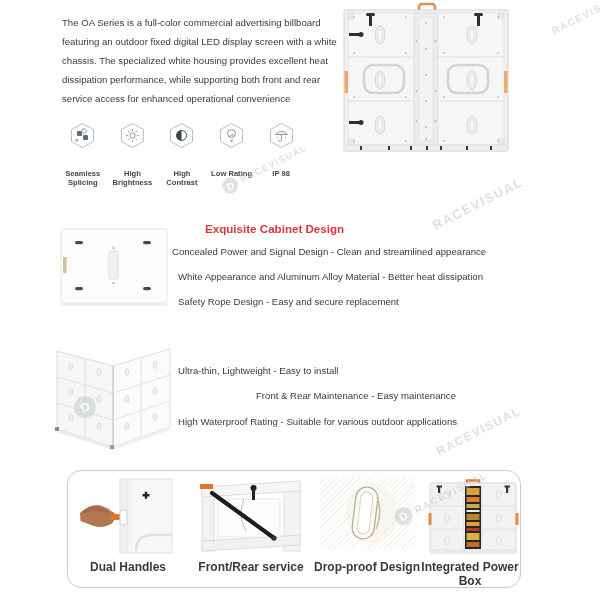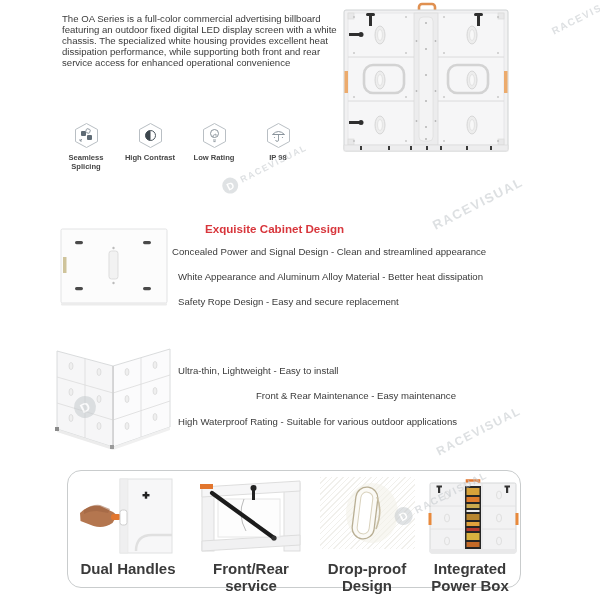--- a/index.html
+++ b/index.html
@@ -1,31 +1,31 @@
 <!DOCTYPE html>
 <html><head>
 <meta charset="utf-8">
 <style>
   html,body{margin:0;padding:0;background:#fff;}
   .page{position:relative;width:600px;height:600px;background:#ffffff;overflow:hidden;
         font-family:"Liberation Sans","DejaVu Sans",sans-serif;color:#3c3c3c;}
   .abs{position:absolute;}
   
-  .intro{left:62px;top:13px;width:278px;font-size:9.6px;line-height:11px;color:#3b3b3b;}
+  .intro{left:62px;top:13px;width:278px;font-size:9.6px;line-height:19px;color:#3b3b3b;}
   
   .icon-row{left:58px;top:122px;width:248px;display:flex;justify-content:space-between;}
   .feat{display:flex;flex-direction:column;align-items:center;width:56px;}
   .feat svg{display:block;}
-  .feat-label{margin-top:4px;font-size:7.6px;line-height:9px;color:#474747;text-align:center;font-weight:600;}
+  .feat-label{margin-top:20px;font-size:7.6px;line-height:9px;color:#474747;text-align:center;font-weight:600;}
   
   .sec-title{font-size:11.6px;font-weight:bold;color:#d8363c;padding-left:27px;}
   .sec-item{font-size:9.6px;color:#3b3b3b;}
   
   .gallery-frame{left:67px;top:470px;width:452px;height:116px;border:1.5px solid #c9cccd;border-radius:14px;background:#fff;}
-  .caption{font-size:15px;font-weight:600;color:#3a3a3a;text-align:center;}
+  .caption{font-size:12px;font-weight:600;color:#3a3a3a;text-align:center;}
   
   .wm{display:flex;align-items:center;gap:4px;transform:rotate(-27deg);color:#c2c7cb;opacity:.55;pointer-events:none;}
   .wm-text{font-weight:bold;letter-spacing:1.5px;}
   .wm-logo{border-radius:50%;background:#c6cbce;color:#ffffff;display:flex;align-items:center;justify-content:center;
            font-weight:bold;}
   .hatch{background:repeating-linear-gradient(135deg,#f1f0ec 0px,#f1f0ec 1px,#ffffff 1px,#ffffff 4px);}
 </style>
 </head>
 <body>
 
@@ -38,20 +38,39 @@
       <span>
         <svg width="27" height="27" viewBox="0 0 27 27">
           <polygon points="13.5,1.5 24.5,7.5 24.5,19.5 13.5,25.5 2.5,19.5 2.5,7.5" fill="none" stroke="#b9bfc4" stroke-width="1"></polygon>
           <rect x="8" y="9" width="5" height="5" rx="1" fill="#5f6b75"></rect>
           <rect x="14" y="13" width="5" height="5" rx="1" fill="#5f6b75"></rect>
           <rect x="13" y="7" width="4" height="4" rx="1" fill="none" stroke="#8a949c" stroke-width="0.9" transform="rotate(18 15 9)"></rect>
           <path d="M9 17 l-2 2 m0 -2 v2 h2" stroke="#8a949c" stroke-width="0.9" fill="none"></path>
         </svg>
       </span>
       <div class="feat-label">Seamless Splicing</div>
+    </div>
+    <div class="feat">
+      <span>
+        <svg width="27" height="27" viewBox="0 0 27 27">
+          <polygon points="13.5,1.5 24.5,7.5 24.5,19.5 13.5,25.5 2.5,19.5 2.5,7.5" fill="none" stroke="#b9bfc4" stroke-width="1"></polygon>
+          <circle cx="13.5" cy="13.5" r="2.6" fill="none" stroke="#8a949c" stroke-width="1"></circle>
+          <g stroke="#8a949c" stroke-width="0.9">
+            <line x1="13.5" y1="7.2" x2="13.5" y2="9.2"></line>
+              <line x1="13.5" y1="17.8" x2="13.5" y2="19.8"></line>
+            <line x1="7.2" y1="13.5" x2="9.2" y2="13.5"></line>
+              <line x1="17.8" y1="13.5" x2="19.8" y2="13.5"></line>
+            <line x1="9" y1="9" x2="10.4" y2="10.4"></line>
+              <line x1="16.6" y1="16.6" x2="18" y2="18"></line>
+            <line x1="18" y1="9" x2="16.6" y2="10.4"></line>
+              <line x1="10.4" y1="16.6" x2="9" y2="18"></line>
+          </g>
+        </svg>
+      </span>
+      <div class="feat-label">High Brightness</div>
     </div>
     <div class="feat">
       <span>
         <svg width="27" height="27" viewBox="0 0 27 27">
           <polygon points="13.5,1.5 24.5,7.5 24.5,19.5 13.5,25.5 2.5,19.5 2.5,7.5" fill="none" stroke="#b9bfc4" stroke-width="1"></polygon>
           <circle cx="13.5" cy="13.5" r="5" fill="none" stroke="#4a545c" stroke-width="1"></circle>
           <path d="M13.5 8.5 a5 5 0 0 0 0 10 z" fill="#3c454c"></path>
         </svg>
       </span>
       <div class="feat-label">High Contrast</div>

